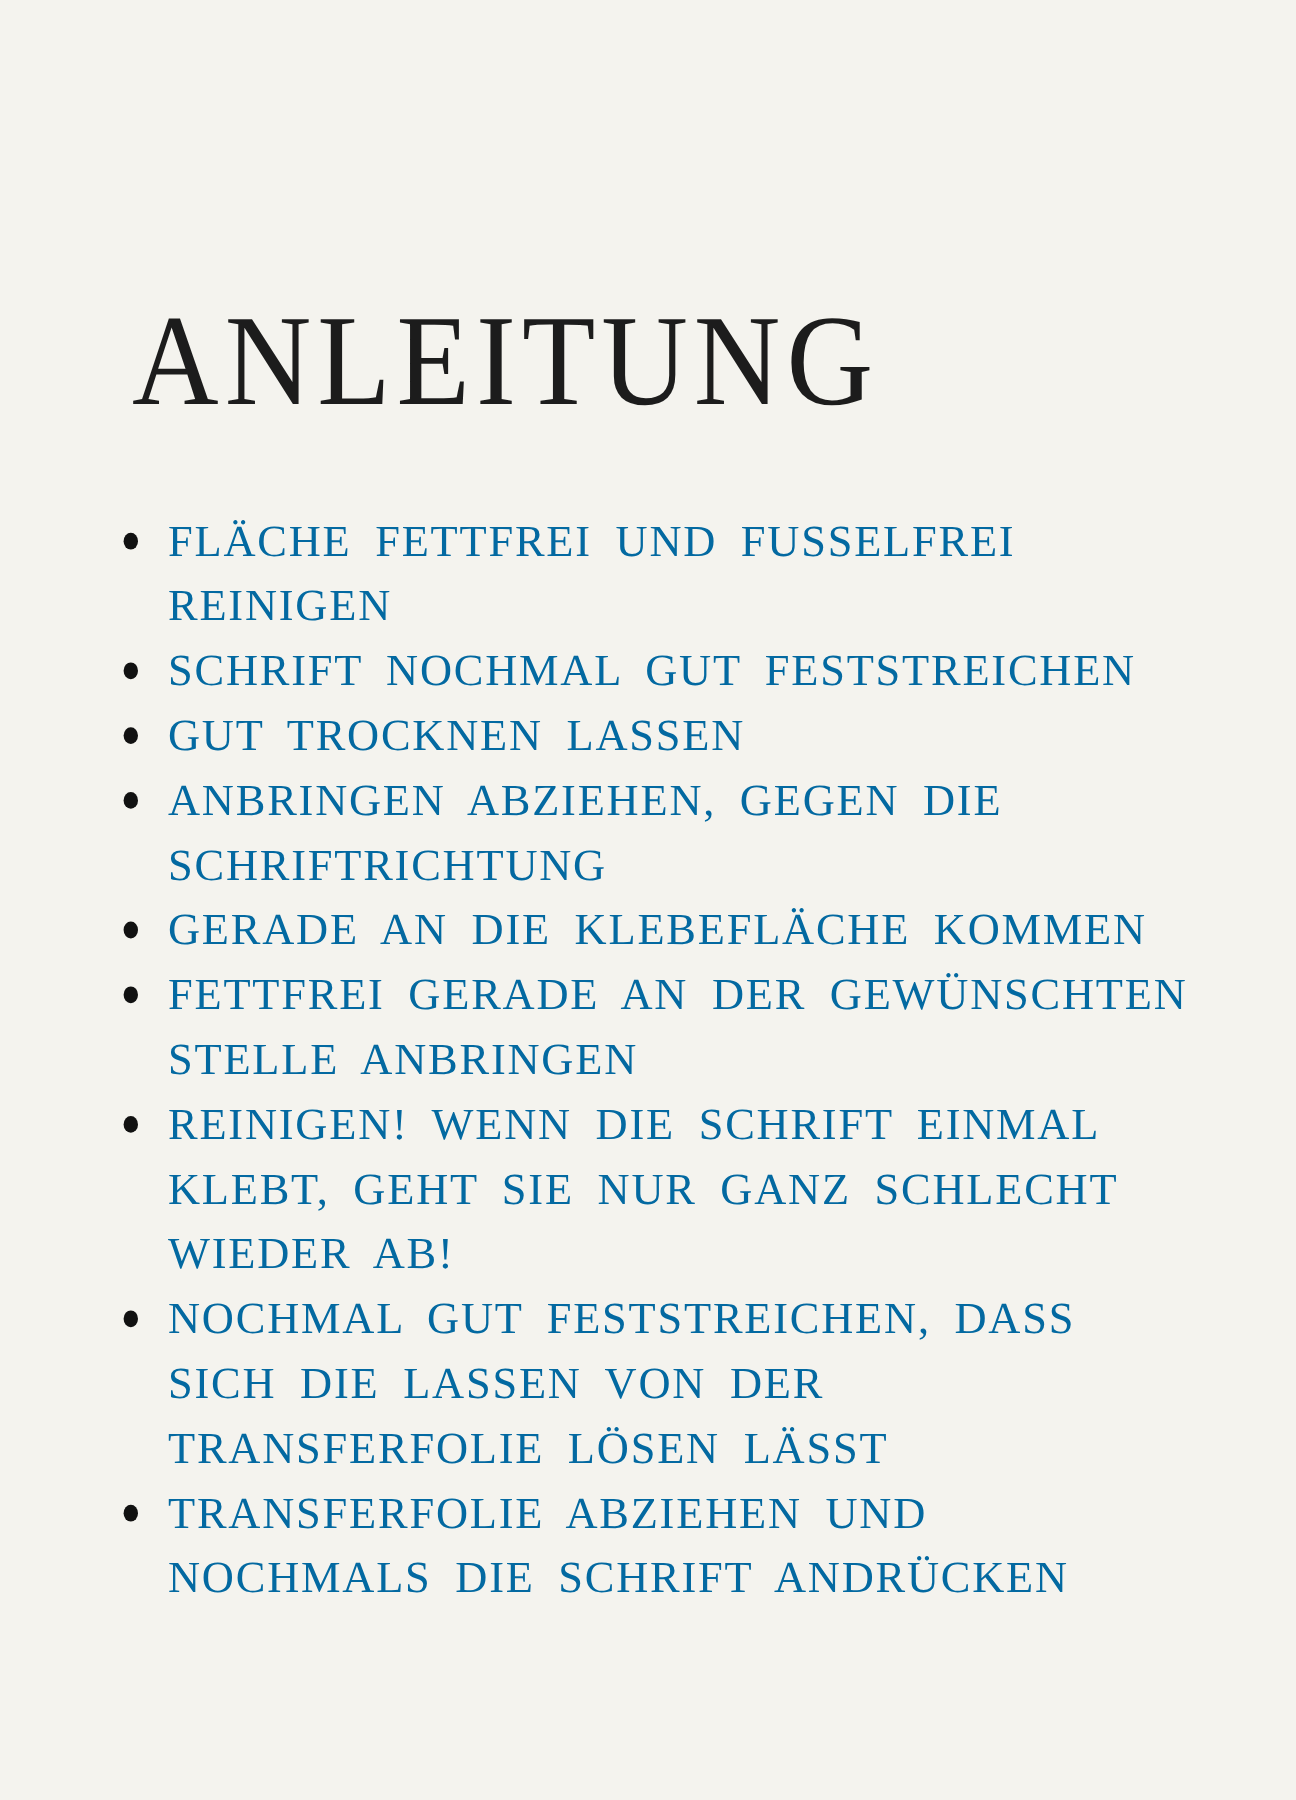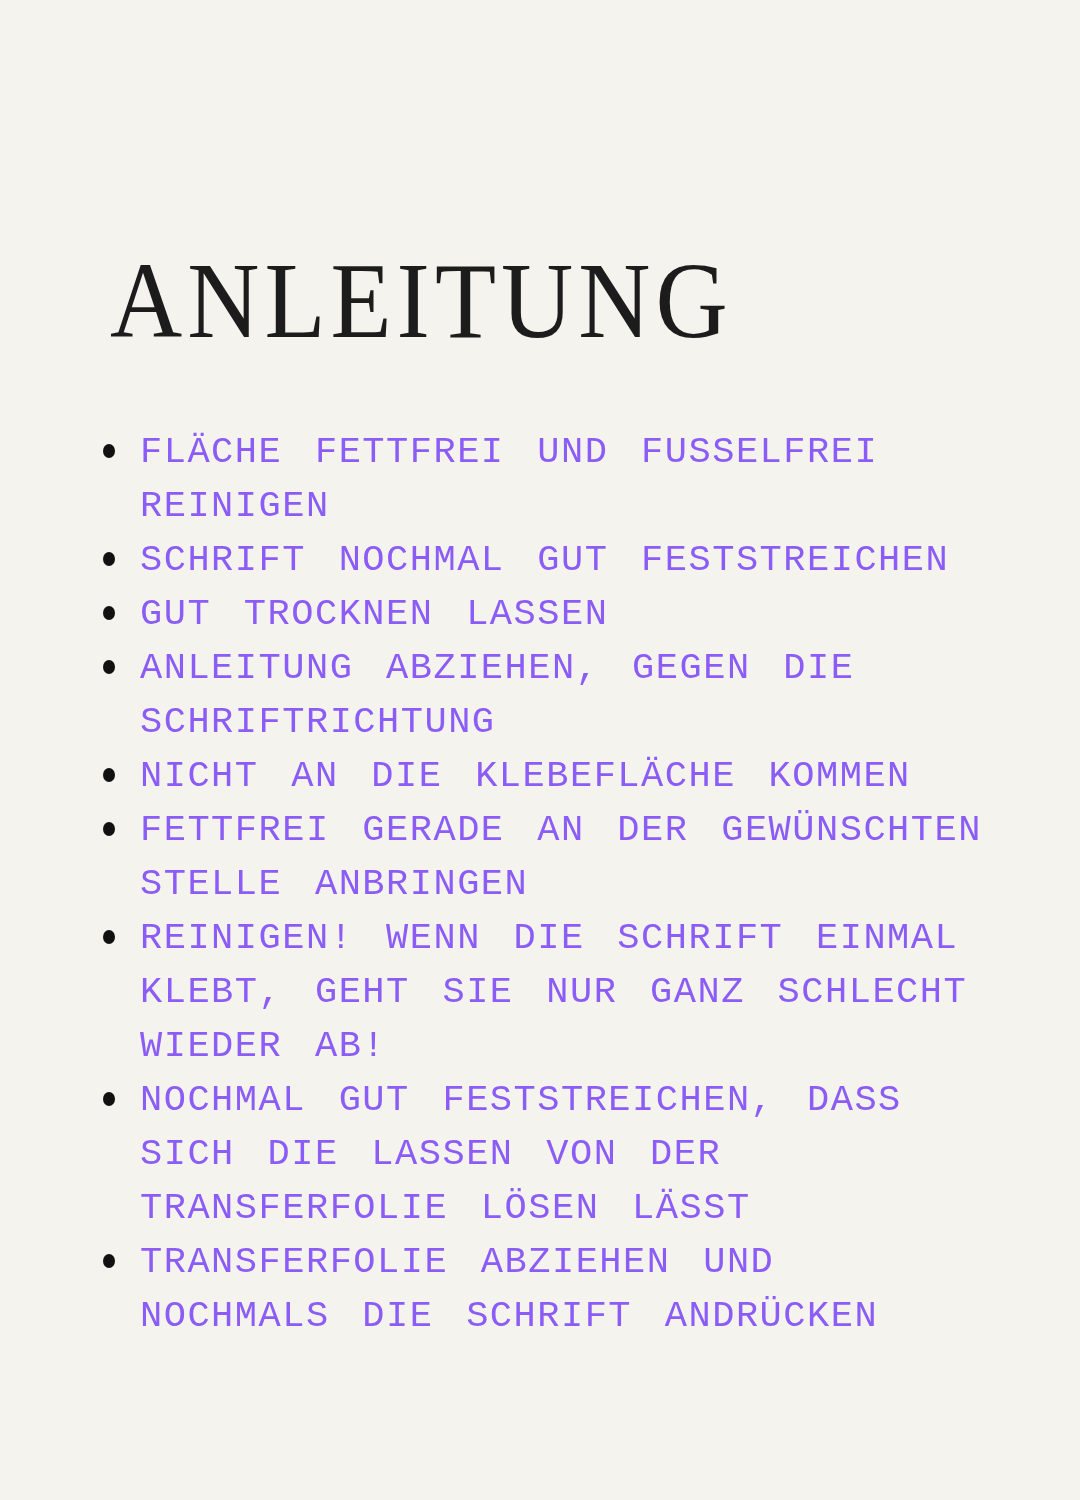--- a/index.html
+++ b/index.html
@@ -38,22 +38,21 @@
     left: 103px;
     top: 425px;
     width: 890px;
     margin: 0;
     padding: 0;
     list-style: none;
     font-size: 37px;
     line-height: 54px;
     letter-spacing: 1.5px;
     word-spacing: 9px;
-    color: #8b5cf6;
-    font-family: Liberation Mono, monospace;
+    color: #0369a1;
   }
   .instruction-item {
     display: flex;
     align-items: flex-start;
   }
   .bullet-dot {
     flex: 0 0 auto;
     width: 12px;
     height: 14px;
     border-radius: 50%;
@@ -84,26 +83,26 @@
         <span class="instruction-text">SCHRIFT NOCHMAL GUT FESTSTREICHEN</span>
       </li>
 
       <li class="instruction-item">
         <span class="bullet-dot"></span>
         <span class="instruction-text">GUT TROCKNEN LASSEN</span>
       </li>
 
       <li class="instruction-item">
         <span class="bullet-dot"></span>
-        <span class="instruction-text">ANLEITUNG ABZIEHEN, GEGEN DIE SCHRIFTRICHTUNG</span>
+        <span class="instruction-text">ANBRINGEN ABZIEHEN, GEGEN DIE SCHRIFTRICHTUNG</span>
       </li>
 
       <li class="instruction-item">
         <span class="bullet-dot"></span>
-        <span class="instruction-text">NICHT AN DIE KLEBEFLÄCHE KOMMEN</span>
+        <span class="instruction-text">GERADE AN DIE KLEBEFLÄCHE KOMMEN</span>
       </li>
 
       <li class="instruction-item">
         <span class="bullet-dot"></span>
         <span class="instruction-text">FETTFREI GERADE AN DER GEWÜNSCHTEN STELLE ANBRINGEN</span>
       </li>
 
       <li class="instruction-item">
         <span class="bullet-dot"></span>
         <span class="instruction-text">REINIGEN! WENN DIE SCHRIFT EINMAL KLEBT, GEHT SIE NUR GANZ SCHLECHT WIEDER AB!</span>

